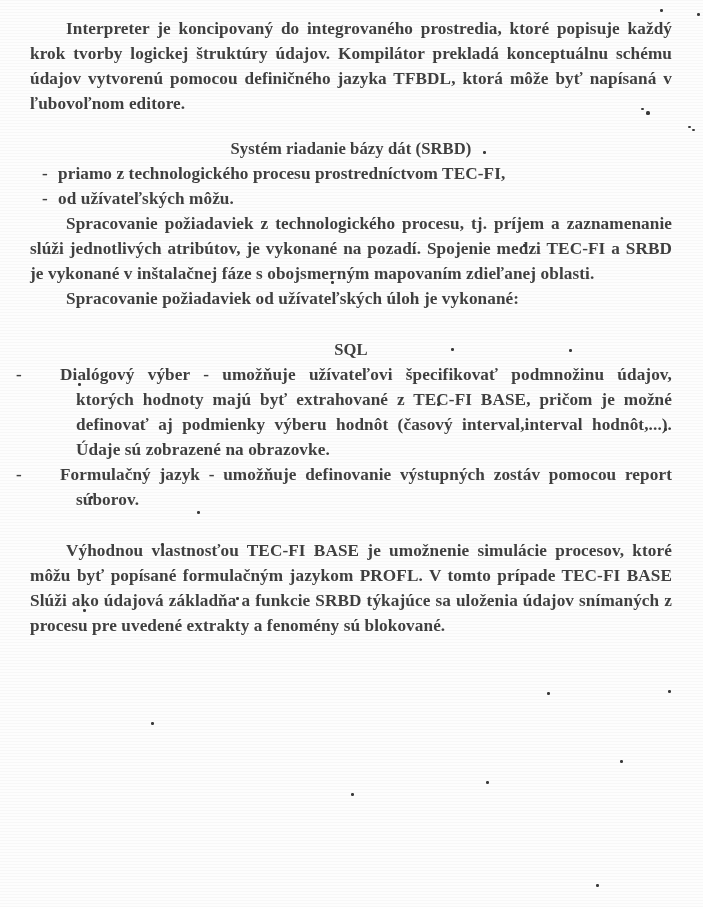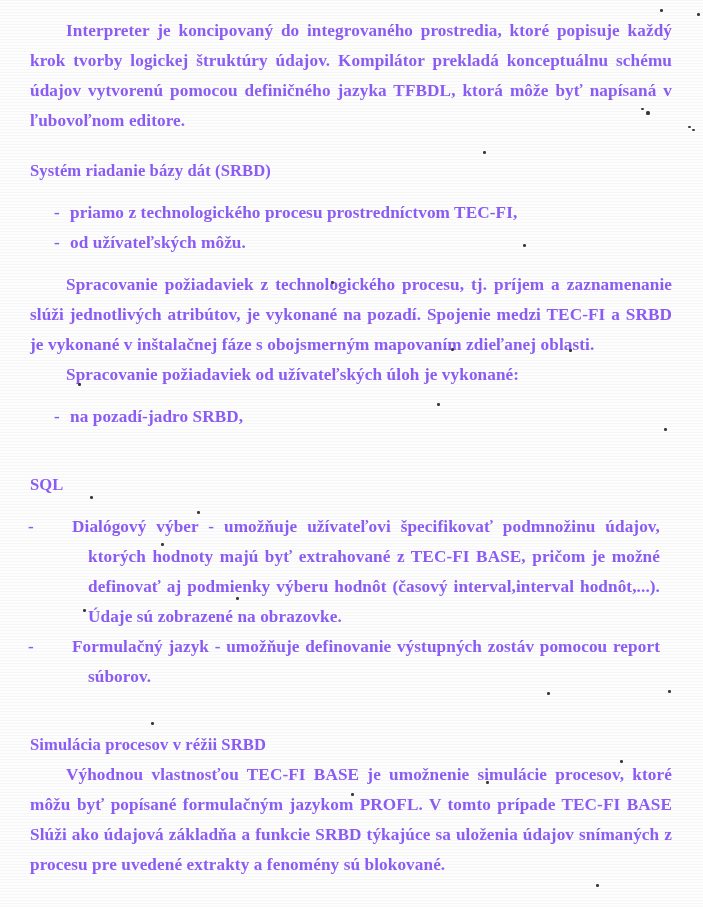--- a/index.html
+++ b/index.html
@@ -29,44 +29,44 @@
   #col {
     position: absolute;
     left: 30px;
     top: 16px;
     width: 642px;
   }
 
   
   .p, .h, .li {
     font-size: 17.2px;
-    line-height: 30px;
+    line-height: 25px;
     font-weight: 700;
-    color: #8b5cf6;
+    color: #404040;
     text-align: justify;
     text-justify: inter-word;
     margin: 0;
     letter-spacing: 0.1px;
     -webkit-font-smoothing: none;
   }
 
   .p {
     text-indent: 36px;
   }
   .p.noindent { text-indent: 0; }
 
   .h {
     font-weight: 700;
-    text-align: left;
+    text-align: center;
     font-size: 16.6px;
     letter-spacing: 0.1px;
   }
 
   
-  .list { margin: 12px; padding: 0; list-style: none; }
+  .list { margin: 0; padding: 0; list-style: none; }
   .li {
     position: relative;
     text-align: left;
     padding-left: 0;
   }
   .li .dash {
     display: inline-block;
     width: 16px;
     text-align: left;
   }
@@ -119,43 +119,39 @@
       <li class="li li-1">
         <span class="dash">-</span><span>od užívateľských môžu.</span>
       </li>
     </ul>
 
     <p class="p">Spracovanie požiadaviek z technologického procesu, tj. príjem a zaznamenanie slúži jednotlivých atribútov, je vykonané na pozadí. Spojenie medzi TEC-FI a SRBD je vykonané v inštalačnej fáze s obojsmerným  mapovaním zdieľanej oblasti.</p>
 
     <p class="p">Spracovanie požiadaviek od  užívateľských úloh je vykonané:</p>
 
     <ul class="list">
-      <li class="li li-2">
-        <span class="dash">-</span><span>na pozadí-jadro SRBD,</span>
-      </li>
     </ul>
 
 
     <div class="gap-lg"></div>
 
     <h2 class="h">SQL</h2>
 
 
     <ul class="list">
       <li class="li li-3">
         <span class="dash">-</span><span>Dialógový  výber - umožňuje  užívateľovi špecifikovať podmnožinu  údajov, ktorých  hodnoty majú  byť extrahované z TEC-FI BASE, pričom je možné definovať aj podmienky výberu hodnôt (časový interval,interval  hodnôt,...). Údaje sú zobrazené na obrazovke.</span>
       </li>
       <li class="li li-3">
         <span class="dash">-</span><span>Formulačný jazyk - umožňuje definovanie výstupných zostáv pomocou  report súborov.</span>
       </li>
     </ul>
 
     <div class="gap-lg"></div>
 
-    <h2 class="h">Simulácia procesov v réžii SRBD</h2>
 
     <p class="p">Výhodnou vlastnosťou TEC-FI BASE je umožnenie simulácie procesov,  ktoré môžu byť popísané formulačným jazykom PROFL. V tomto prípade TEC-FI BASE Slúži ako údajová základňa a  funkcie SRBD týkajúce  sa uloženia údajov snímaných z procesu pre uvedené extrakty a fenomény sú  blokované.</p>
 
   </div>
 
   <div id="specks">
       <div class="speck" style="left: 660px; top: 9px; width: 3px; height: 3px;"></div>
       <div class="speck" style="left: 641px; top: 108px; width: 3px; height: 2px;"></div>
       <div class="speck" style="left: 646px; top: 111px; width: 4px; height: 4px;"></div>
       <div class="speck" style="left: 688px; top: 126px; width: 3px; height: 2px;"></div>

